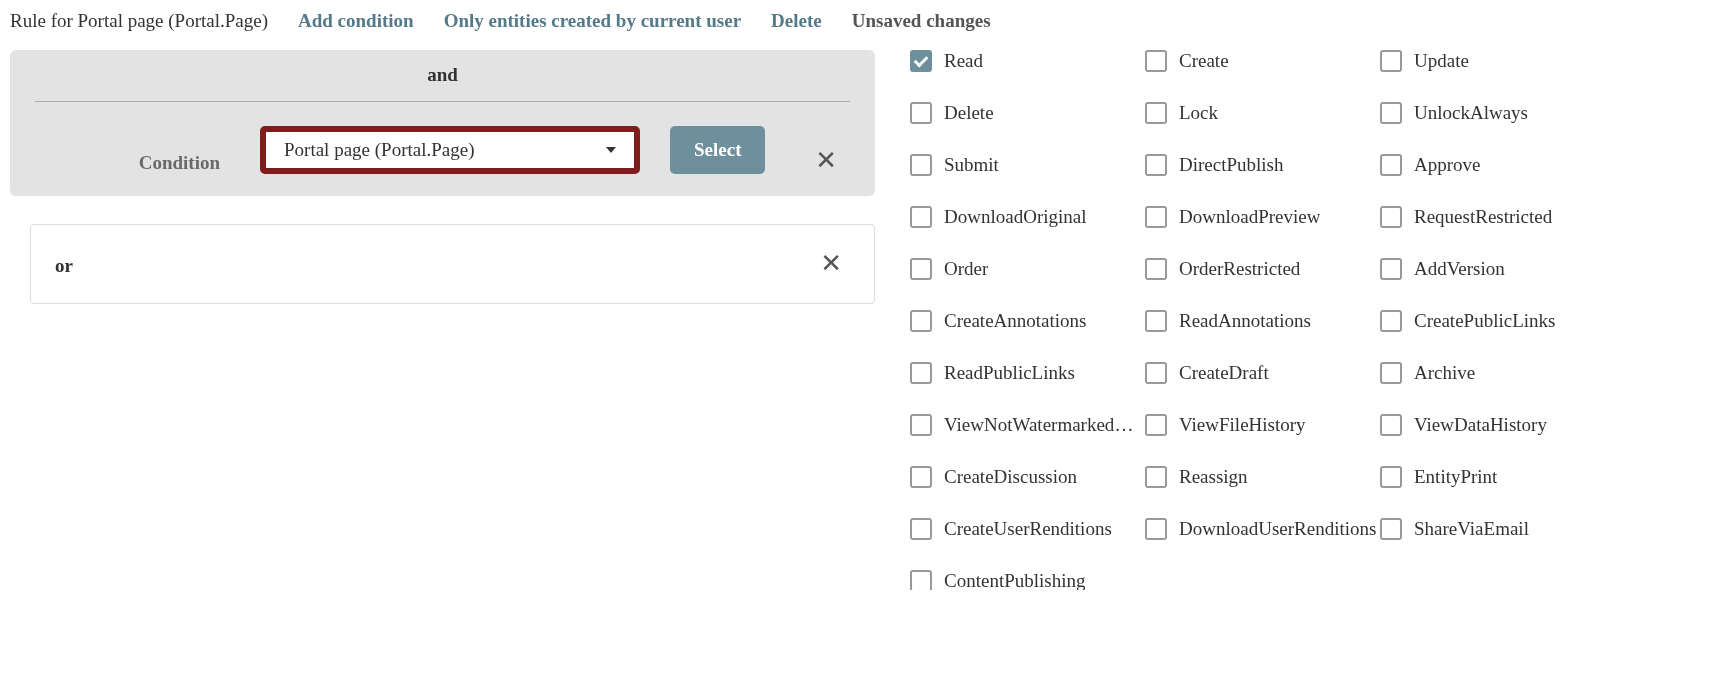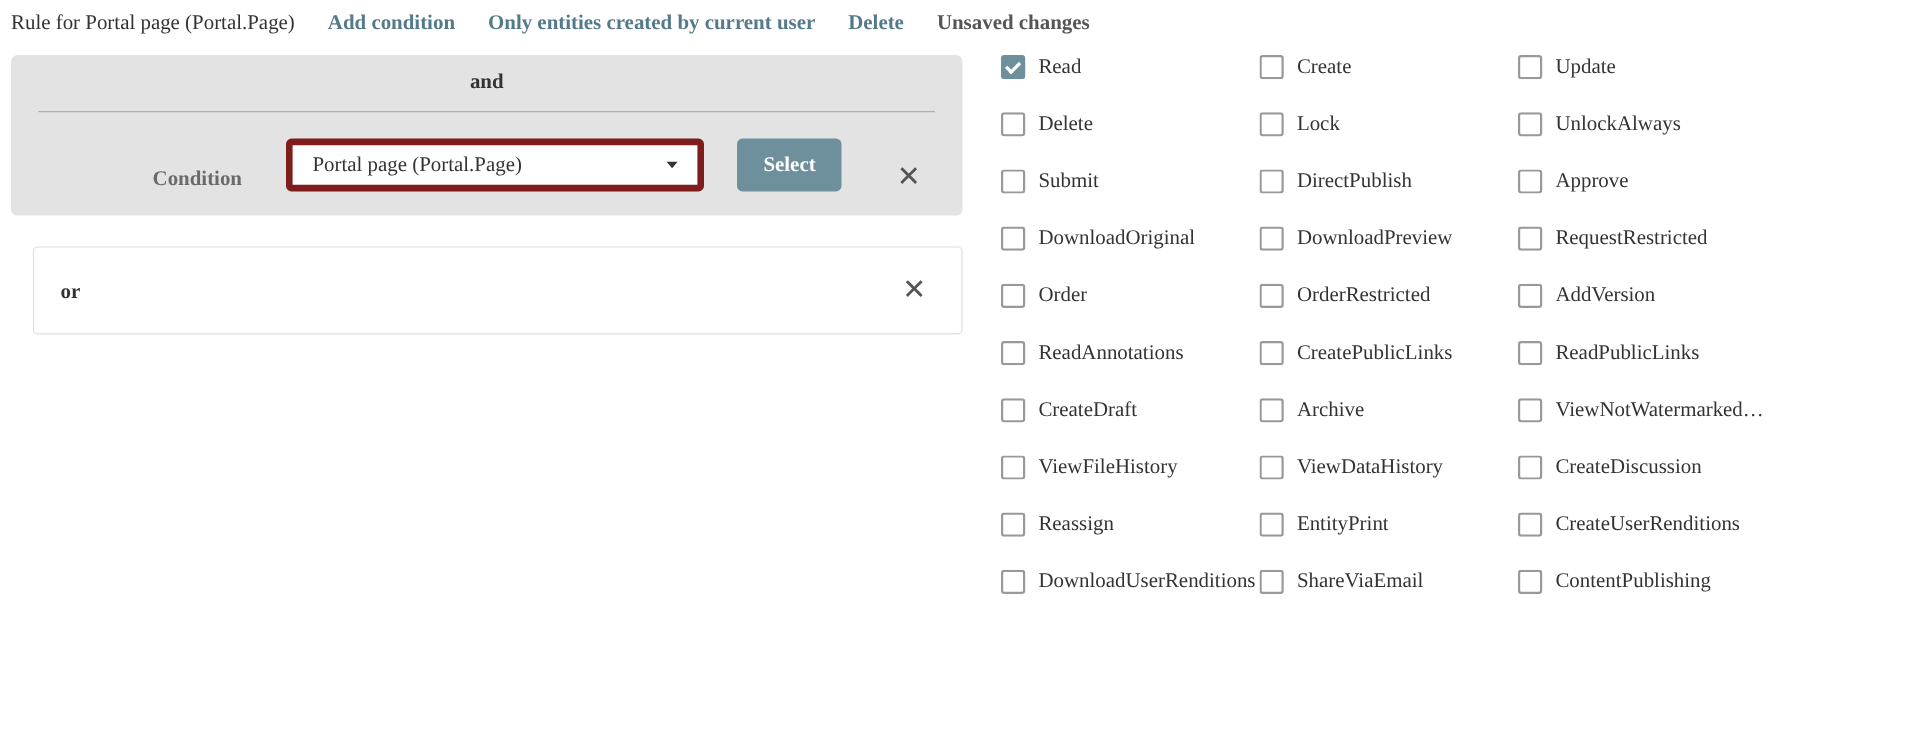--- a/index.html
+++ b/index.html
@@ -259,20 +259,24 @@
         <div class="perm-item">
           <span class="cb"></span>
           <span class="lbl">OrderRestricted</span>
         </div>
         <div class="perm-item">
           <span class="cb"></span>
           <span class="lbl">AddVersion</span>
         </div>
         <div class="perm-item">
           <span class="cb"></span>
+          <span class="lbl">CreateAnnotations</span>
+        </div>
+        <div class="perm-item">
+          <span class="cb"></span>
           <span class="lbl">ReadAnnotations</span>
         </div>
         <div class="perm-item">
           <span class="cb"></span>
           <span class="lbl">CreatePublicLinks</span>
         </div>
         <div class="perm-item">
           <span class="cb"></span>
           <span class="lbl">ReadPublicLinks</span>
         </div>

